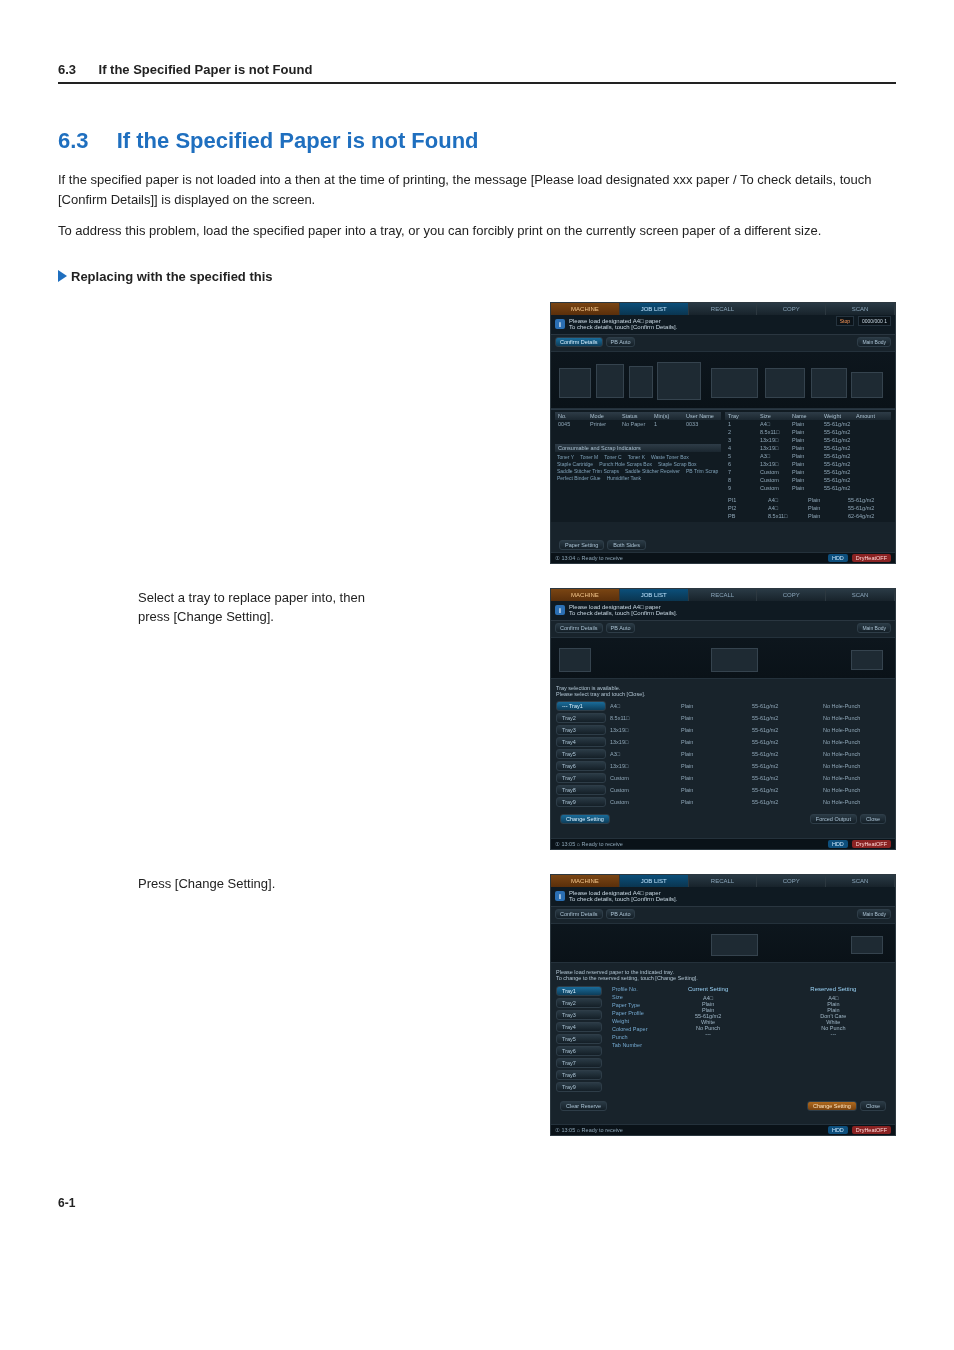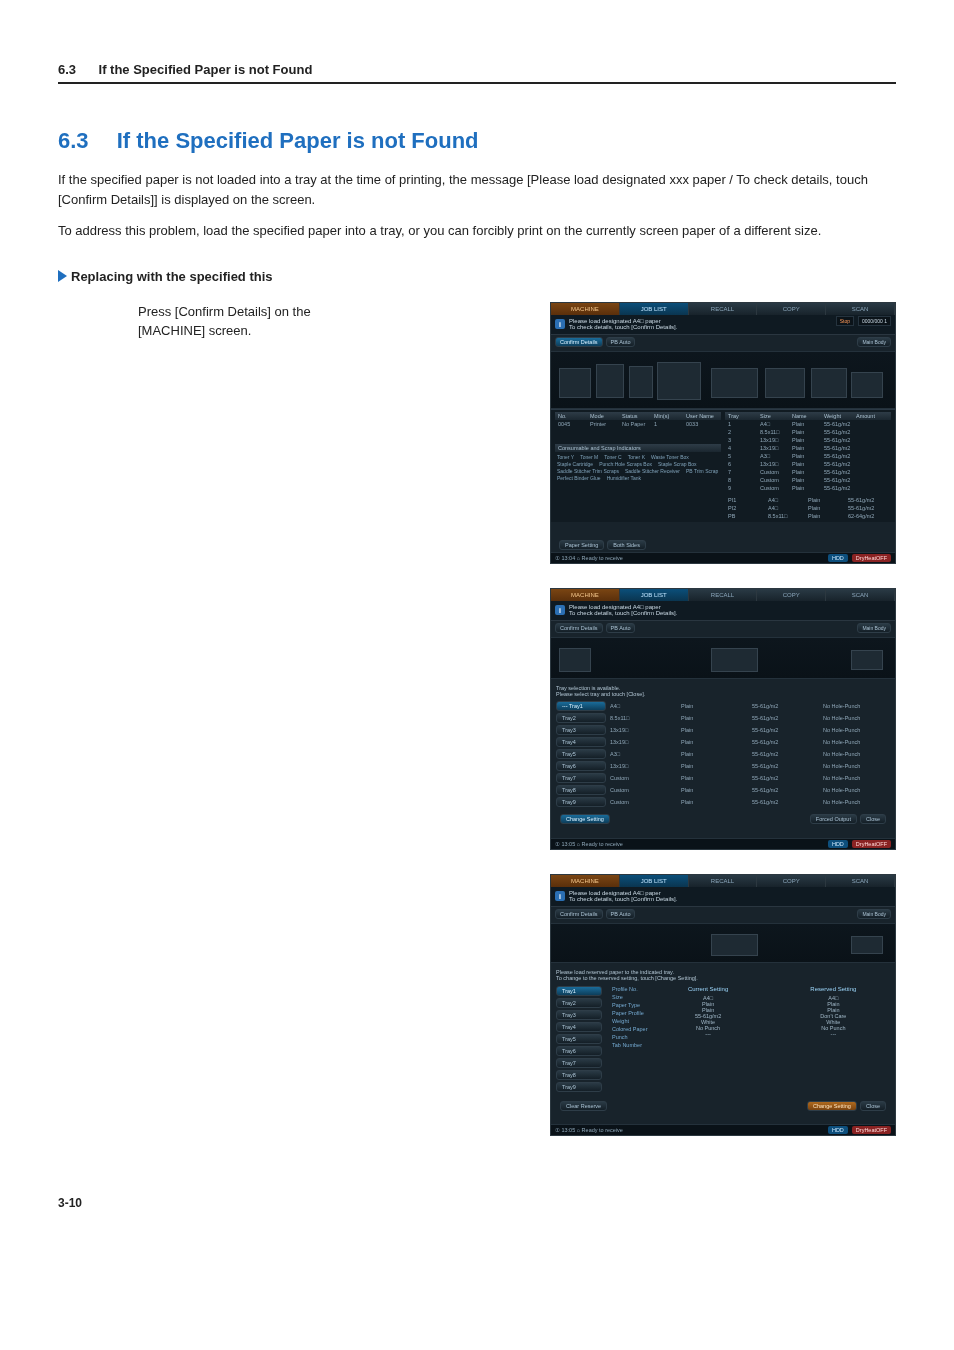--- a/index.html
+++ b/index.html
@@ -218,30 +218,29 @@
 <div class="header-bar">
   <span class="num">6.3</span>
   <span class="title">If the Specified Paper is not Found</span>
 </div>
 
 <h1 class="section-title">
   <span class="sec-num">6.3</span>
   <span>If the Specified Paper is not Found</span>
 </h1>
 
-<p class="body">If the specified paper is not loaded into a tray at the time of printing, the message [Please load designated xxx paper / To check details, touch [Confirm Details]] is displayed on the screen.</p>
+<p class="body">If the specified paper is not loaded into a then at the time of printing, the message [Please load designated xxx paper / To check details, touch [Confirm Details]] is displayed on the screen.</p>
 <p class="body">To address this problem, load the specified paper into a tray, or you can forcibly print on the currently screen paper of a different size.</p>
 
 <div class="subhead">
   <span class="tri"></span>
   <span>Replacing with the specified this</span>
 </div>
 
 <div class="step-row">
-  <div class="step-text">Press [Confirm Details] on the [MACHINE] screen.</div>
   <div class="step-img">
     <div class="screenshot">
       <div class="ss-tabs">
         <div class="ss-tab orange">MACHINE</div>
         <div class="ss-tab active">JOB LIST</div>
         <div class="ss-tab">RECALL</div>
         <div class="ss-tab">COPY</div>
         <div class="ss-tab">SCAN</div>
       </div>
       <div class="ss-infobar">
@@ -407,20 +406,21 @@
         <span>① 13:04  ⌂ Ready to receive</span>
         <span class="grow"></span>
         <span class="blue">HDD</span>
         <span class="red">DryHeatOFF</span>
       </div>
     </div>
   </div>
 </div>
 
 <div class="step-row">
+  <div class="step-text">Select a tray to replace paper into, then press [Change Setting].</div>
   <div class="step-img">
     <div class="screenshot">
       <div class="ss-tabs">
         <div class="ss-tab orange">MACHINE</div>
         <div class="ss-tab active">JOB LIST</div>
         <div class="ss-tab">RECALL</div>
         <div class="ss-tab">COPY</div>
         <div class="ss-tab">SCAN</div>
       </div>
       <div class="ss-infobar">
@@ -519,20 +519,21 @@
         <span>① 13:05  ⌂ Ready to receive</span>
         <span class="grow"></span>
         <span class="blue">HDD</span>
         <span class="red">DryHeatOFF</span>
       </div>
     </div>
   </div>
 </div>
 
 <div class="step-row">
+  <div class="step-text">Press [Change Setting].</div>
   <div class="step-img">
     <div class="screenshot">
       <div class="ss-tabs">
         <div class="ss-tab orange">MACHINE</div>
         <div class="ss-tab active">JOB LIST</div>
         <div class="ss-tab">RECALL</div>
         <div class="ss-tab">COPY</div>
         <div class="ss-tab">SCAN</div>
       </div>
       <div class="ss-infobar">
@@ -615,13 +616,13 @@
       <div class="ss-bottom">
         <span>① 13:05  ⌂ Ready to receive</span>
         <span class="grow"></span>
         <span class="blue">HDD</span>
         <span class="red">DryHeatOFF</span>
       </div>
     </div>
   </div>
 </div>
 
-<div class="footer">3-10</div>
+<div class="footer">6-1</div>
 
 </body></html>

